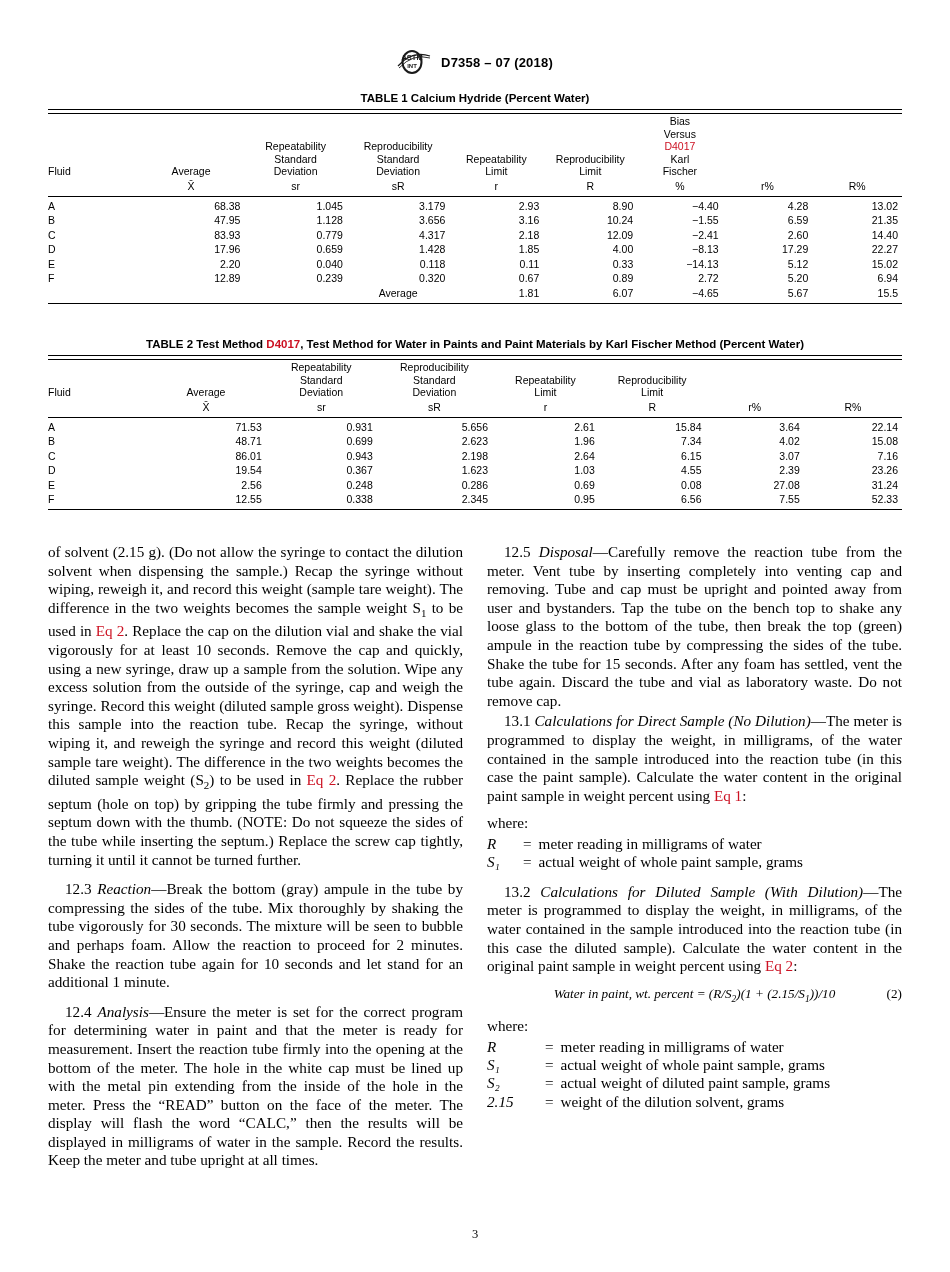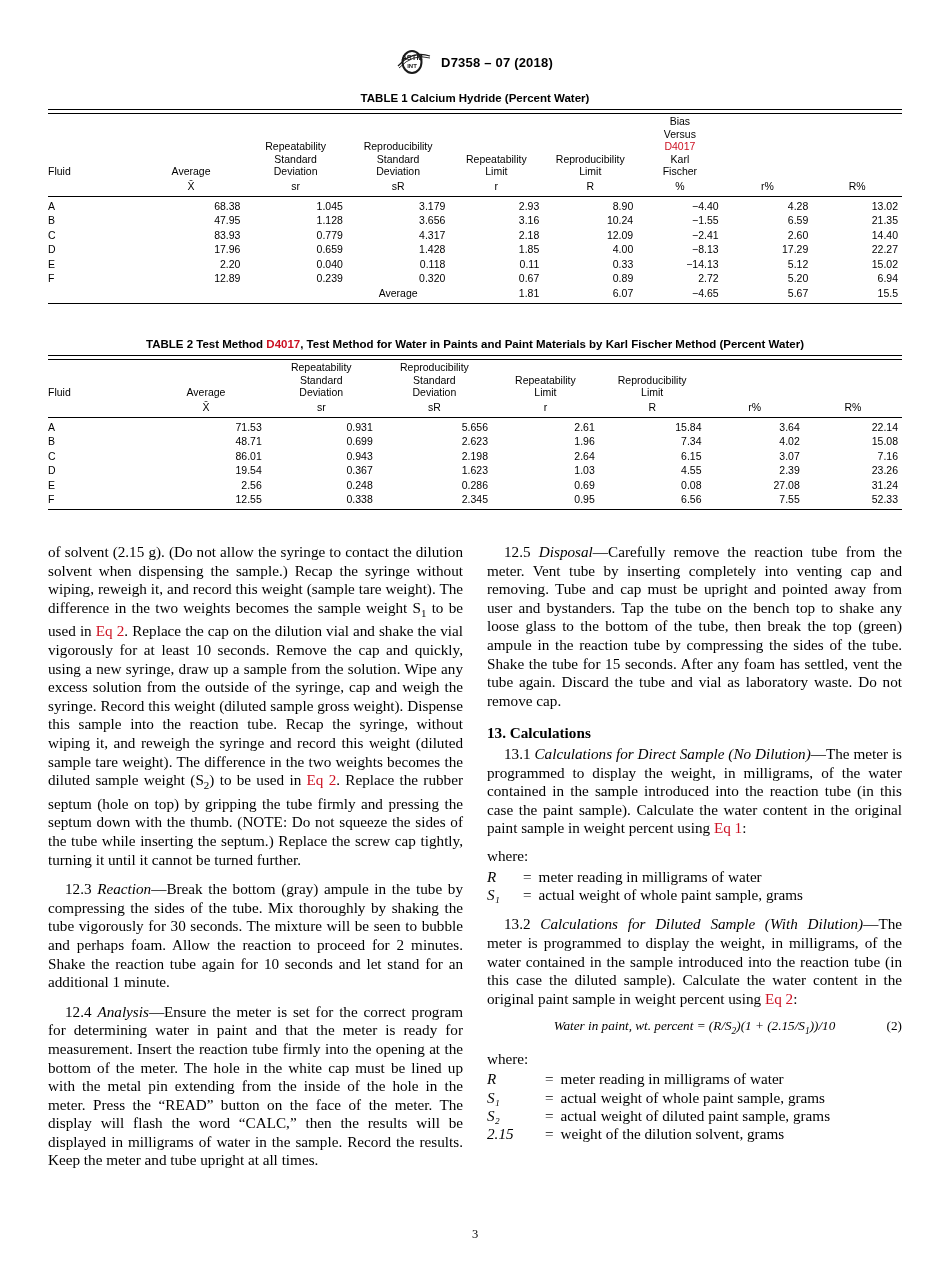--- a/index.html
+++ b/index.html
@@ -485,21 +485,20 @@
 
     <p class="indent"><span>12.3 </span><span class="it">Reaction</span><span>—Break the bottom (gray) ampule in the tube by compressing the sides of the tube. Mix thoroughly by shaking the tube vigorously for 30 seconds. The mixture will be seen to bubble and perhaps foam. Allow the reaction to proceed for 2 minutes. Shake the reaction tube again for 10 seconds and let stand for an additional 1 minute.</span></p>
 
     <p class="indent"><span>12.4 </span><span class="it">Analysis</span><span>—Ensure the meter is set for the correct program for determining water in paint and that the meter is ready for measurement. Insert the reaction tube firmly into the opening at the bottom of the meter. The hole in the white cap must be lined up with the metal pin extending from the inside of the hole in the meter. Press the “READ” button on the face of the meter. The display will flash the word “CALC,” then the results will be displayed in milligrams of water in the sample. Record the results. Keep the meter and tube upright at all times.</span></p>
   </div>
 
   <div class="col" id="col-right">
 
     <p class="indent" style="margin-top:0"><span>12.5 </span><span class="it">Disposal</span><span>—Carefully remove the reaction tube from the meter. Vent tube by inserting completely into venting cap and removing. Tube and cap must be upright and pointed away from user and bystanders. Tap the tube on the bench top to shake any loose glass to the bottom of the tube, then break the top (green) ampule in the reaction tube by compressing the sides of the tube. Shake the tube for 15 seconds. After any foam has settled, vent the tube again. Discard the tube and vial as laboratory waste. Do not remove cap.</span></p>
 
-    <div class="sec-head">13.  Calculations</div>
 
     <p class="indent" style="margin-top:2px"><span>13.1 </span><span class="it">Calculations for Direct Sample (No Dilution)</span><span>—The meter is programmed to display the weight, in milligrams, of the water contained in the sample introduced into the reaction tube (in this case the paint sample). Calculate the water content in the original paint sample in weight percent using </span><span class="red">Eq 1</span><span>:</span></p>
 
 
     <div class="where">where:</div>
     <table class="deflist narrow">
       <tbody>
           <tr>
         <td class="sym">R</td>
         <td class="eqs">=</td>

